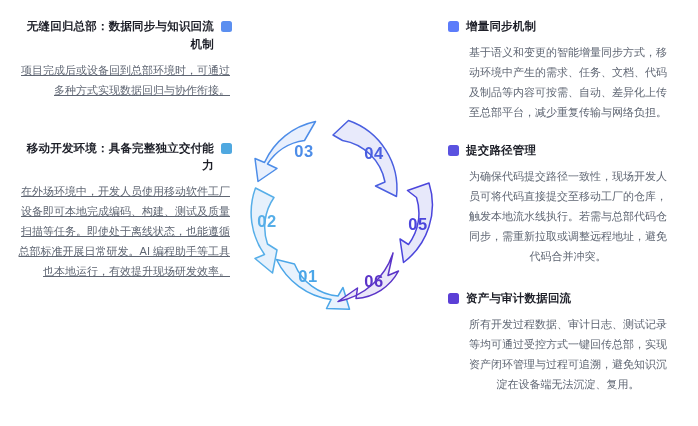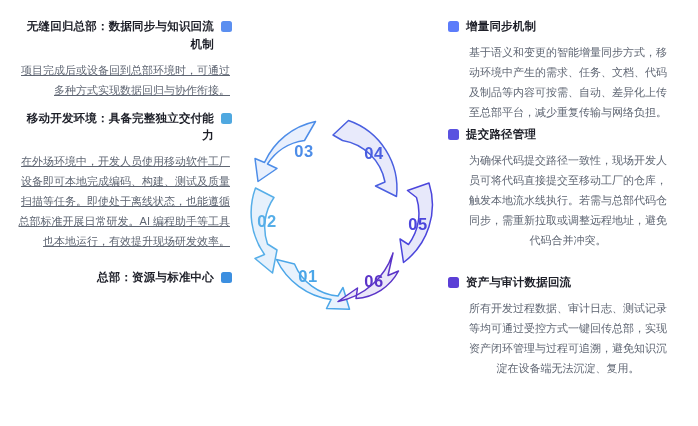--- a/index.html
+++ b/index.html
@@ -25,21 +25,21 @@
   .col {
     position: absolute;
     top: 0;
     width: 232px;
     height: 426px;
     box-sizing: border-box;
     display: flex;
     flex-direction: column;
     justify-content: flex-start;
   }
-  .col-left  { left: 6px;  padding: 18px 6px 10px 10px; text-align: right; }
+  .col-left  { left: 6px;  padding: 18px 6px 10px 10px; text-align: right; gap: 22px; }
   .col-right { left: 448px; padding: 18px 10px 10px 0px; text-align: center; }
 
   
   .block { margin-bottom: 4px; }
 
   .block-head {
     display: flex;
     align-items: flex-start;
     gap: 7px;
     font-size: 11.5px;
@@ -97,33 +97,29 @@
   <div class="col col-left">
 
     <div class="block">
       <div class="block-head">
         <span class="bullet" style="background:#5B8FF0"></span>
         <span class="head-text">无缝回归总部：数据同步与知识回流机制</span>
       </div>
       <div class="block-body">项目完成后或设备回到总部环境时，可通过多种方式实现数据回归与协作衔接。</div>
     </div>
 
-    <div class="block" style="margin-top:6px">
+    <div class="block" style="margin-top:14px">
       <div class="block-head">
         <span class="bullet" style="background:#4FA8E0"></span>
         <span class="head-text">移动开发环境：具备完整独立交付能力</span>
       </div>
       <div class="block-body">在外场环境中，开发人员使用移动软件工厂设备即可本地完成编码、构建、测试及质量扫描等任务。即使处于离线状态，也能遵循总部标准开展日常研发。AI 编程助手等工具也本地运行，有效提升现场研发效率。</div>
     </div>
 
     <div class="block" style="margin-top:14px">
-      <div class="block-head">
-        <span class="bullet" style="background:#3C8FE0"></span>
-        <span class="head-text">总部：资源与标准中心</span>
-      </div>
     </div>
 
   </div>
 
   <div class="diagram">
     <svg viewBox="0 0 212 212" xmlns="http://www.w3.org/2000/svg">
       <defs></defs>
 
       <g>
         <path d="M 40.5 147.5
@@ -203,21 +199,21 @@
   <div class="col col-right">
 
     <div class="block">
       <div class="block-head">
         <span class="bullet" style="background:#5C7CFA"></span>
         <span class="head-text">增量同步机制</span>
       </div>
       <div class="block-body">基于语义和变更的智能增量同步方式，移动环境中产生的需求、任务、文档、代码及制品等内容可按需、自动、差异化上传至总部平台，减少重复传输与网络负担。</div>
     </div>
 
-    <div class="block" style="">
+    <div class="block" style="margin-top:16px">
       <div class="block-head">
         <span class="bullet" style="background:#5A52E0"></span>
         <span class="head-text">提交路径管理</span>
       </div>
       <div class="block-body">为确保代码提交路径一致性，现场开发人员可将代码直接提交至移动工厂的仓库，触发本地流水线执行。若需与总部代码仓同步，需重新拉取或调整远程地址，避免代码合并冲突。</div>
     </div>
 
     <div class="block" style="margin-top:20px">
       <div class="block-head">
         <span class="bullet" style="background:#5B3FD6"></span>

